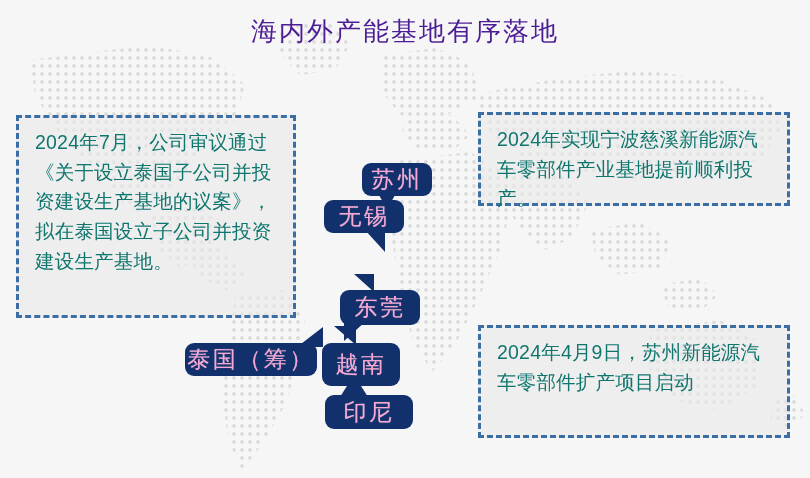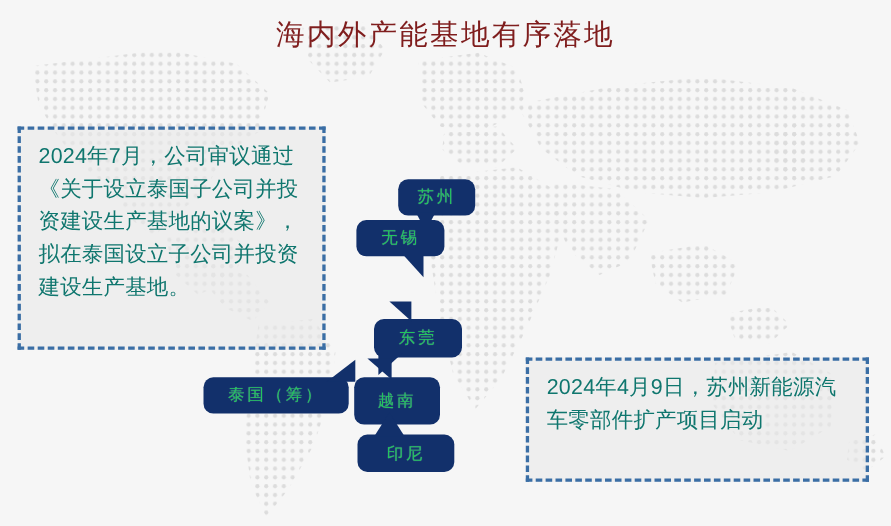--- a/index.html
+++ b/index.html
@@ -35,21 +35,21 @@
 
   
   .slide-title {
     position: absolute;
     left: 0;
     top: 14px;
     width: 810px;
     text-align: center;
     font-size: 26px;
     letter-spacing: 2px;
-    color: #7f1d1d;
+    color: #4c1d95;
     font-family: "DejaVu Serif", "Liberation Serif", serif;
     font-weight: 500;
     white-space: nowrap;
   }
 
   
   .note-box {
     position: absolute;
     box-sizing: border-box;
     border: 3px dashed #3a6ea5;
@@ -78,26 +78,26 @@
     top: 325px;
     width: 312px;
     height: 113px;
   }
 
   
   .callout {
     position: absolute;
     box-sizing: border-box;
     background: #12306b;
-    color: #22c55e;
+    color: #f9a8d4;
     border-radius: 9px;
     display: flex;
     align-items: center;
     justify-content: center;
-    font-size: 15px;
+    font-size: 23px;
     letter-spacing: 2.5px;
     font-family: "DejaVu Sans", "Liberation Sans", sans-serif;
     text-shadow: 0 0 1px rgba(255,255,255,0.35);
   }
   .callout .tail {
     position: absolute;
     width: 0;
     height: 0;
     border-style: solid;
   }
@@ -204,20 +204,21 @@
 
         <path d="M700 120 L724 112 L736 140 L722 162 L704 150 Z"></path>
       </g>
     </svg>
   </div>
 
   <div class="slide-title">海内外产能基地有序落地</div>
 
   <div class="note-box" id="note-thailand">2024年7月，公司审议通过《关于设立泰国子公司并投资建设生产基地的议案》，拟在泰国设立子公司并投资建设生产基地。</div>
 
+  <div class="note-box" id="note-cixi">2024年实现宁波慈溪新能源汽车零部件产业基地提前顺利投产。</div>
 
   <div class="note-box" id="note-suzhou">2024年4月9日，苏州新能源汽车零部件扩产项目启动</div>
 
   <div class="callout" id="callout-suzhou">
     <span class="tail"></span>
     <span class="callout-label">苏州</span>
   </div>
 
   <div class="callout" id="callout-wuxi">
     <span class="tail"></span>

